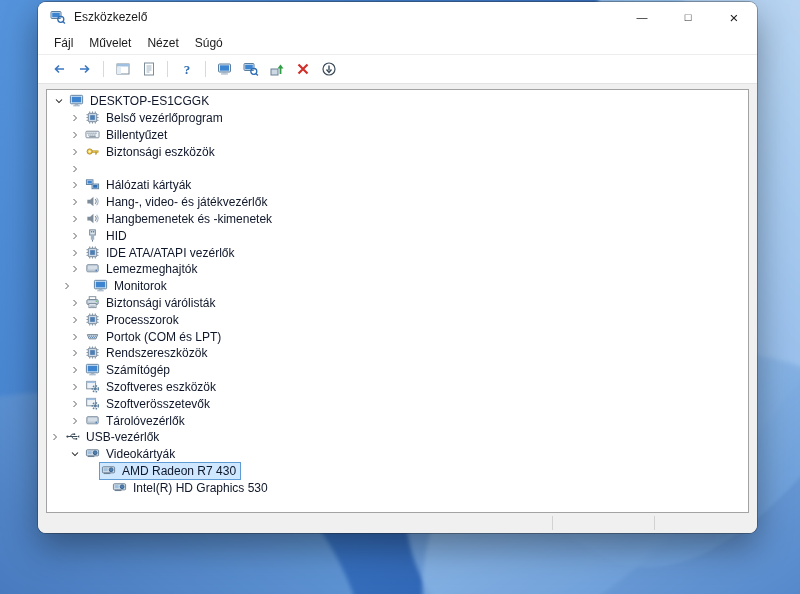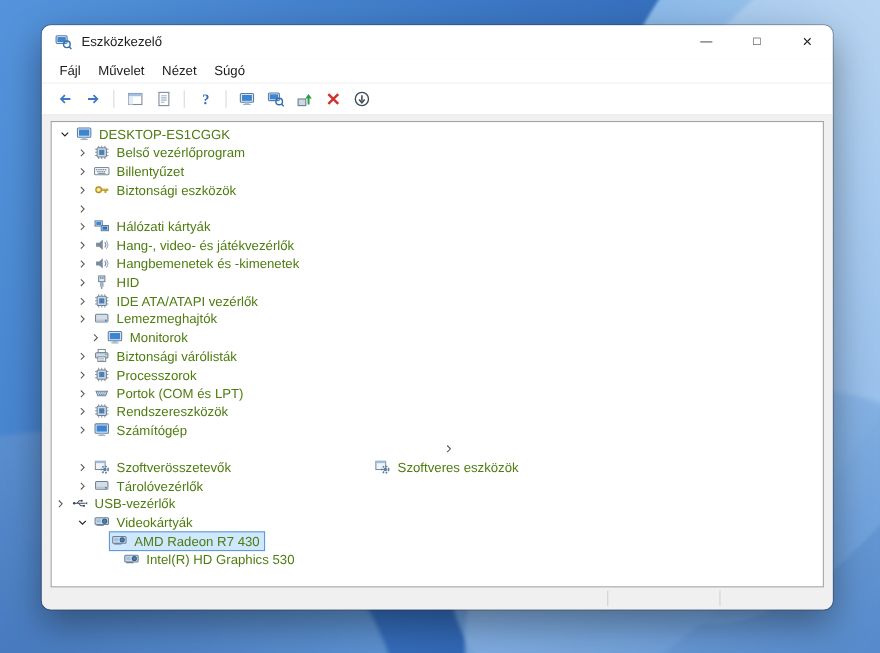--- a/index.html
+++ b/index.html
@@ -22,21 +22,21 @@
     transform:rotate(32deg);opacity:.7;filter:blur(2px);}
   .bloom3{width:520px;height:420px;right:-140px;bottom:-180px;
     background:linear-gradient(160deg,#a3caf1 0%,#4f86cc 80%);
     border-radius:50%;transform:rotate(-14deg);opacity:.85;filter:blur(2px);}
   .bloom4{width:620px;height:460px;left:-240px;bottom:-260px;
     background:linear-gradient(25deg,#2a57a2 10%,#6ba1dd 90%);
     border-radius:50% 50% 50% 50% / 62% 62% 38% 38%;
     transform:rotate(10deg);opacity:.9;filter:blur(2px);}
 
   
-  .window{position:absolute;left:38px;top:23px;width:719px;height:531px;
+  .window{position:absolute;left:38px;top:2px;width:719px;height:531px;
     background:#f0f0f0;border-radius:8px;overflow:hidden;
     box-shadow:0 14px 34px rgba(0,0,0,.38),0 0 0 1px rgba(40,40,40,.35);
     display:flex;flex-direction:column;}
   .titlebar{height:30px;background:#ffffff;display:flex;align-items:center;
     padding-left:12px;gap:8px;flex:0 0 auto;}
   .app-icon{width:16px;height:16px;display:inline-flex;}
   .title{font-size:12px;color:#1b1b1b;}
   .win-controls{margin-left:auto;display:flex;height:100%;}
   .ctrl{width:46px;height:100%;display:flex;align-items:center;justify-content:center;
     border:none;background:transparent;font-size:11px;color:#1b1b1b;cursor:default;
@@ -56,21 +56,21 @@
 
   .client{flex:1;display:flex;flex-direction:column;background:#f0f0f0;min-height:0;}
   .tree-panel{flex:1;margin:5px 8px 0 8px;background:#ffffff;border:1px solid #a3a3a3;
     overflow:hidden;padding-top:3px;}
   .statusbar{height:20px;position:relative;flex:0 0 auto;}
   .sb-sep{position:absolute;top:3px;width:1px;height:14px;background:#d2d2d2;}
   .sb-sep.s1{right:204px;}
   .sb-sep.s2{right:102px;}
 
   
-  .row{display:flex;align-items:center;height:16.8px;font-size:12px;color:#4d7c0f;white-space:nowrap;}
+  .row{display:flex;align-items:center;height:16.8px;font-size:12px;color:#0f172a;white-space:nowrap;}
   .chev{width:16px;height:16px;display:inline-flex;align-items:center;justify-content:center;flex:0 0 auto;}
   .chev svg{width:12px;height:12px;}
   .selbox{display:inline-flex;align-items:center;gap:4px;padding:0 3px 0 1px;border:1px solid transparent;}
   .selbox.selected{background:#cfe8ff;border:1px solid #5f9bd5;justify-content:flex-end;}
   .dicon{width:16px;height:16px;display:inline-flex;flex:0 0 auto;}
   .dicon svg{width:15px;height:15px;}
   .lab{padding:0 1px;}
 </style>
 </head>
 <body>
@@ -386,21 +386,21 @@
               <span class="dicon">
                 <svg xmlns="http://www.w3.org/2000/svg" viewBox="0 0 16 16">
                   <rect x="2" y="4" width="12" height="7.5" rx="1" fill="#d5dee7" stroke="#6b8094"></rect>
                   <rect x="2.5" y="9" width="11" height="2" fill="#b9c7d4"></rect>
                   <circle cx="12" cy="10" r=".9" fill="#4d7fb3"></circle>
                 </svg>
               </span>
               <span class="lab">Lemezmeghajtók</span>
             </span>
           </div>
-          <div class="row" style="padding-left: 32px;">
+          <div class="row" style="padding-left: 12px; gap: 16px;">
             <span class="chev">
               <svg xmlns="http://www.w3.org/2000/svg" viewBox="0 0 16 16">
                 <path d="M6 4 L10 8 L6 12" fill="none" stroke="#5a5a5a" stroke-width="1.3"></path>
               </svg>
             </span>
             <span class="selbox">
               <span class="dicon">
                 <svg xmlns="http://www.w3.org/2000/svg" viewBox="0 0 16 16">
                   <rect x="1.5" y="2.5" width="13" height="9" rx="1" fill="#dce9f5" stroke="#5b7d9e"></rect>
                   <rect x="3" y="4" width="10" height="6" fill="#3d85d1"></rect>
@@ -503,21 +503,21 @@
                 <svg xmlns="http://www.w3.org/2000/svg" viewBox="0 0 16 16">
                   <rect x="1.5" y="2.5" width="13" height="9" rx="1" fill="#dce9f5" stroke="#5b7d9e"></rect>
                   <rect x="3" y="4" width="10" height="6" fill="#3d85d1"></rect>
                   <rect x="6" y="11.5" width="4" height="1.5" fill="#9fb2c4"></rect>
                   <rect x="4.5" y="13" width="7" height="1.2" fill="#9fb2c4"></rect>
                 </svg>
               </span>
               <span class="lab">Számítógép</span>
             </span>
           </div>
-          <div class="row" style="padding-left: 20px; flex-direction: column;">
+          <div class="row" style="padding-left: 20px;">
             <span class="chev">
               <svg xmlns="http://www.w3.org/2000/svg" viewBox="0 0 16 16">
                 <path d="M6 4 L10 8 L6 12" fill="none" stroke="#5a5a5a" stroke-width="1.3"></path>
               </svg>
             </span>
             <span class="selbox">
               <span class="dicon">
                 <svg xmlns="http://www.w3.org/2000/svg" viewBox="0 0 16 16">
                   <rect x="1.8" y="2.5" width="9.5" height="8" fill="#eef3f8" stroke="#7d8c9a"></rect>
                   <rect x="1.8" y="2.5" width="9.5" height="1.8" fill="#9fc0e0"></rect>

